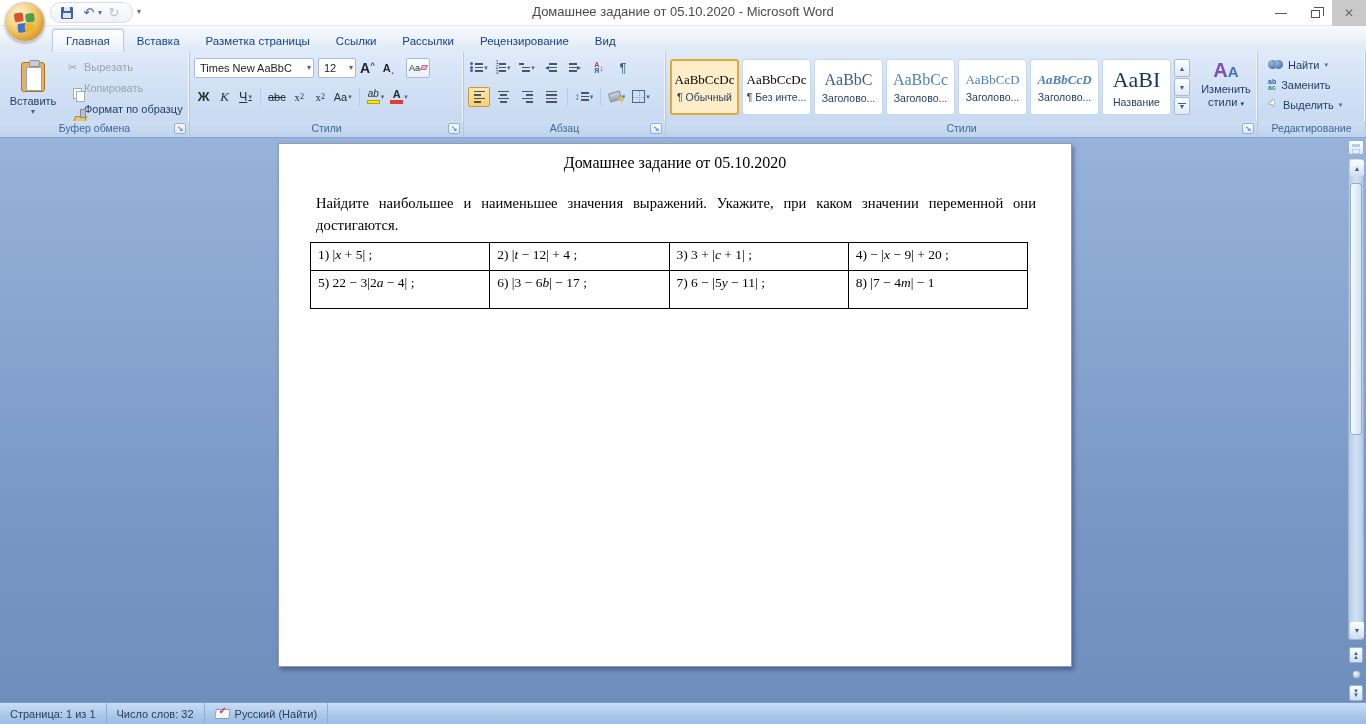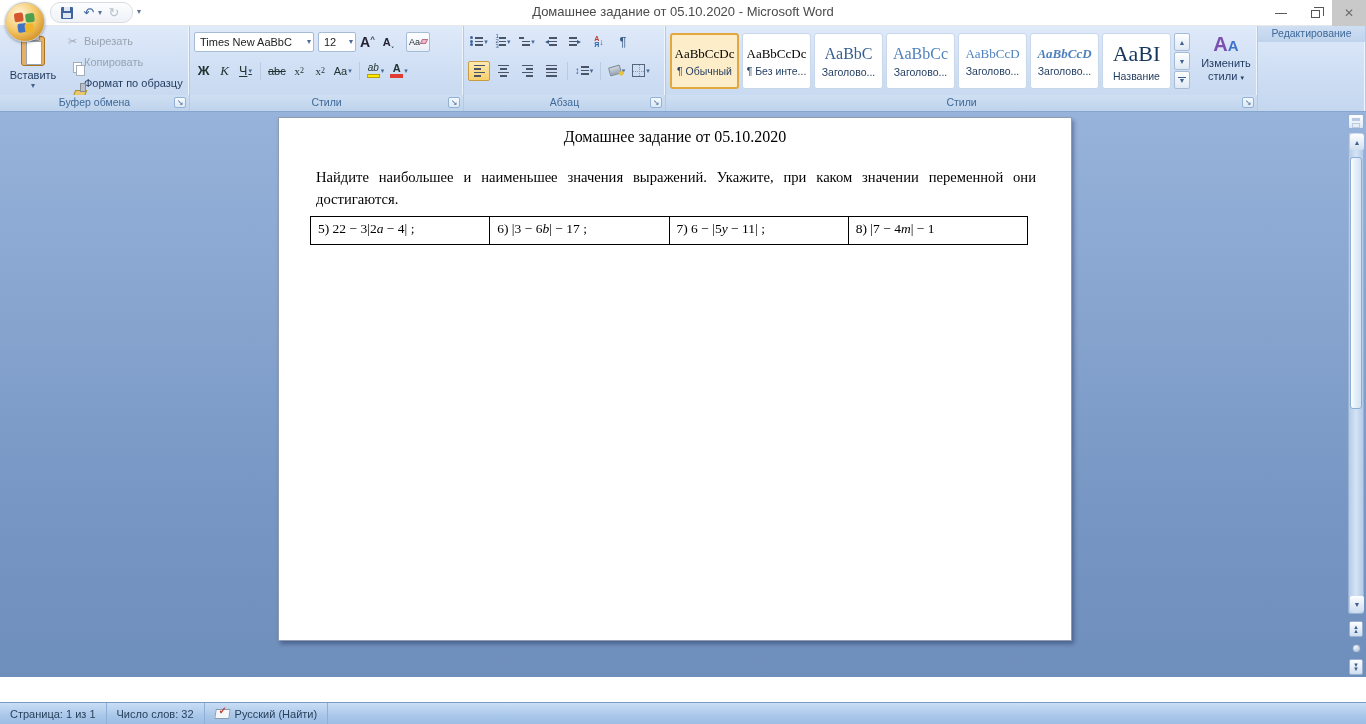--- a/index.html
+++ b/index.html
@@ -225,20 +225,29 @@
     <div class="title-text">Домашнее задание от 05.10.2020 - Microsoft Word</div>
     <div class="win-controls">
       <div class="win-btn">—</div>
       <div class="win-btn">
           <span class="restore-glyph"></span>
         </div>
       <div class="win-btn close">✕</div>
     </div>
   </div>
 
+  <div class="tabrow">
+      <div class="tab active">Главная</div>
+      <div class="tab">Вставка</div>
+      <div class="tab">Разметка страницы</div>
+      <div class="tab">Ссылки</div>
+      <div class="tab">Рассылки</div>
+      <div class="tab">Рецензирование</div>
+      <div class="tab">Вид</div>
+    </div>
 
   <div class="ribbon">
 
     <div class="rgroup g-clipboard">
       <div class="rg-content">
         <div class="paste-btn">
           <span class="clipboard-icon"></span>
           <span class="paste-label">Вставить</span>
           <span class="paste-caret">▾</span>
         </div>
@@ -487,32 +496,57 @@
           <span><span>стили</span> <span class="caret" style="font-size:7px;">▾</span></span>
         </div>
       </div>
       <div class="rg-footer">
         <span>Стили</span>
         <span class="launcher">↘</span>
       </div>
     </div>
 
     <div class="rgroup g-edit">
+      <div class="rg-content">
+        <div class="erow">
+          <span class="binoc"></span>
+          <span>Найти</span>
+          <span class="caret">▾</span>
+        </div>
+        <div class="erow">
+          <span class="replace-ico">
+              <span class="t1">ab</span>
+              <span class="t2">ac</span>
+            </span>
+          <span>Заменить</span>
+        </div>
+        <div class="erow">
+          <span class="cursor-ico"></span>
+          <span>Выделить</span>
+          <span class="caret">▾</span>
+        </div>
+      </div>
       <div class="rg-footer">
         <span>Редактирование</span>
       </div>
     </div>
   </div>
 
   <div class="docarea">
     <div class="page">
       <div class="doc-title">Домашнее задание от 05.10.2020</div>
       <p class="doc-body">Найдите наибольшее и наименьшее значения выражений. Укажите, при каком значении переменной они достигаются.</p>
       <table class="doc-table">
         <tbody>
+            <tr>
+              <td><span>1) |</span><i>x</i><span> + 5| ;</span></td>
+              <td><span>2) |</span><i>t</i><span> − 12| + 4 ;</span></td>
+              <td><span>3) 3 + |</span><i>c</i><span> + 1| ;</span></td>
+              <td><span>4) − |</span><i>x</i><span> − 9| + 20 ;</span></td>
+            </tr>
             <tr>
               <td><span>5) 22 − 3|2</span><i>a</i><span> − 4| ;</span></td>
               <td><span>6) |3 − 6</span><i>b</i><span>| − 17 ;</span></td>
               <td><span>7) 6 − |5</span><i>y</i><span> − 11| ;</span></td>
               <td><span>8) |7 − 4</span><i>m</i><span>| − 1</span></td>
             </tr>
           </tbody>
       </table>
     </div>
 

